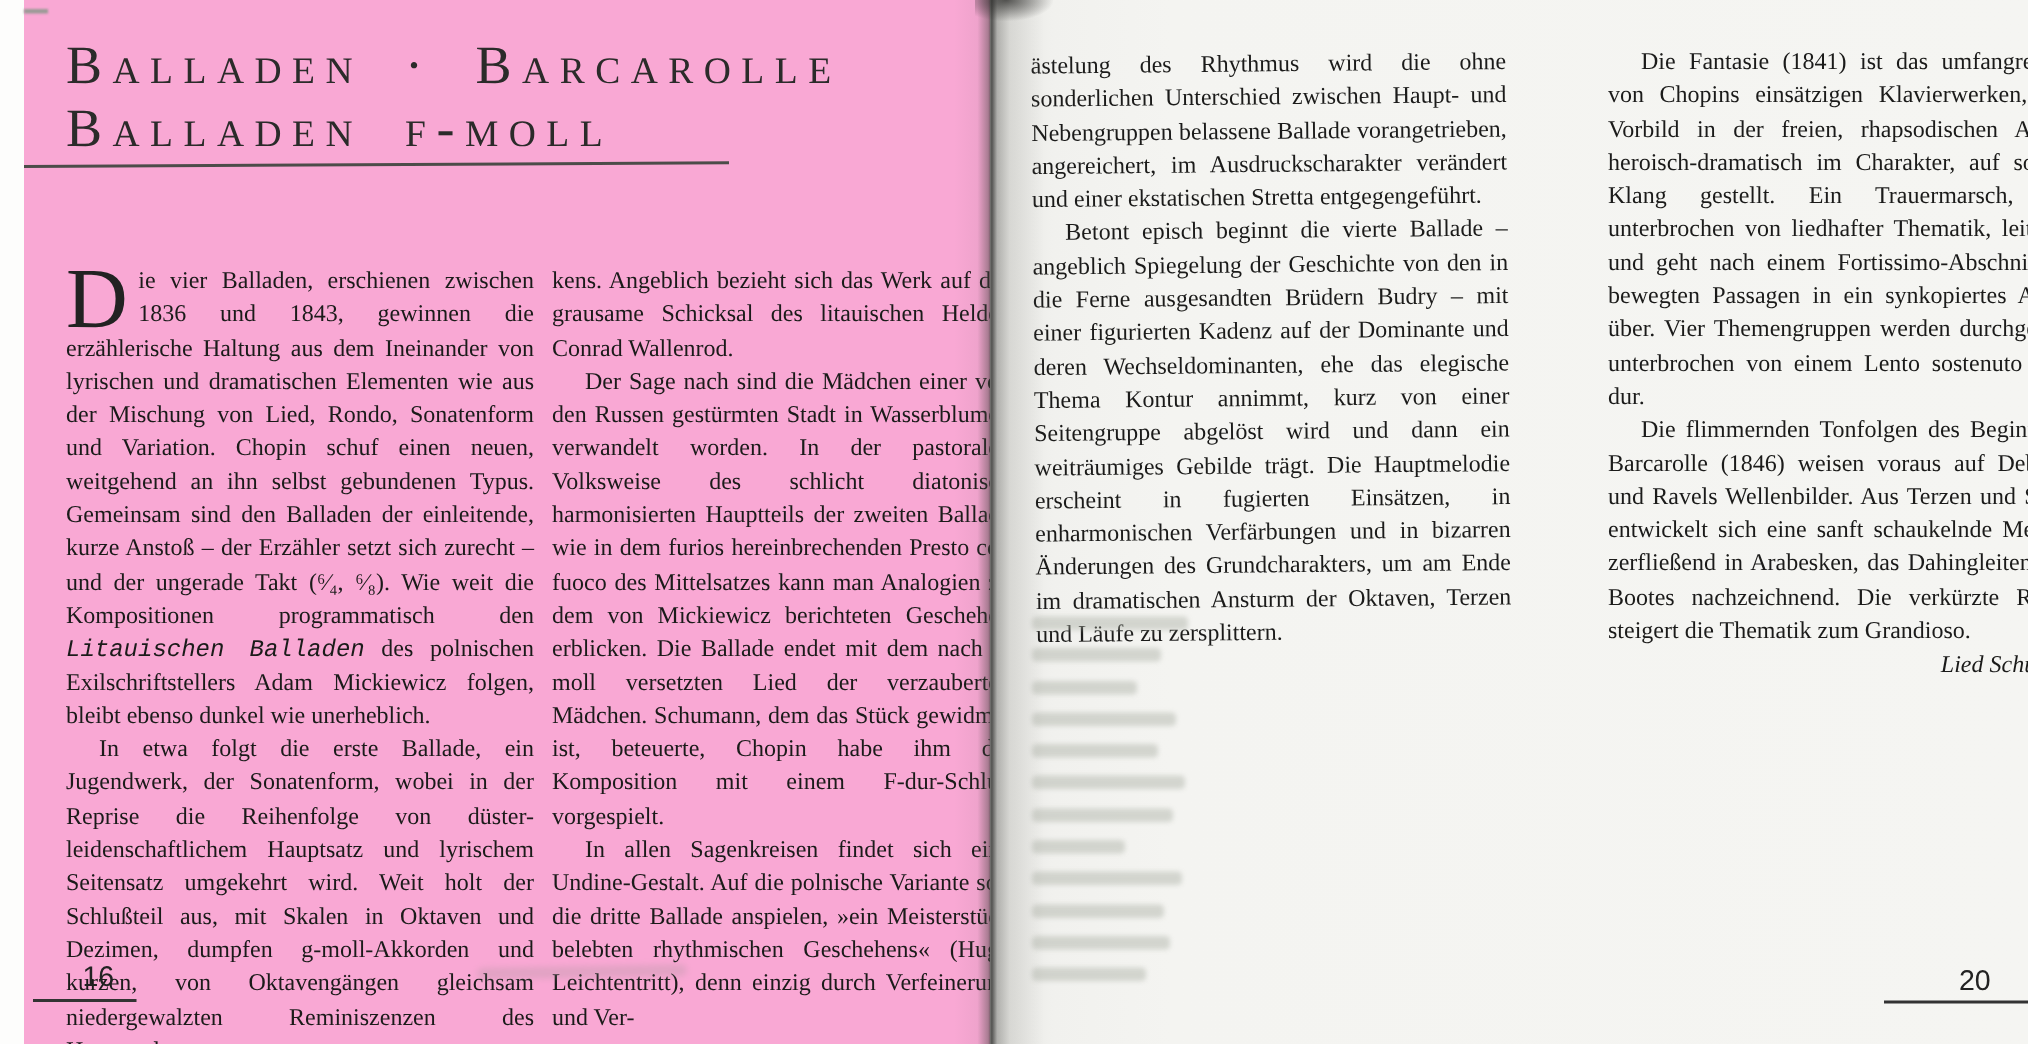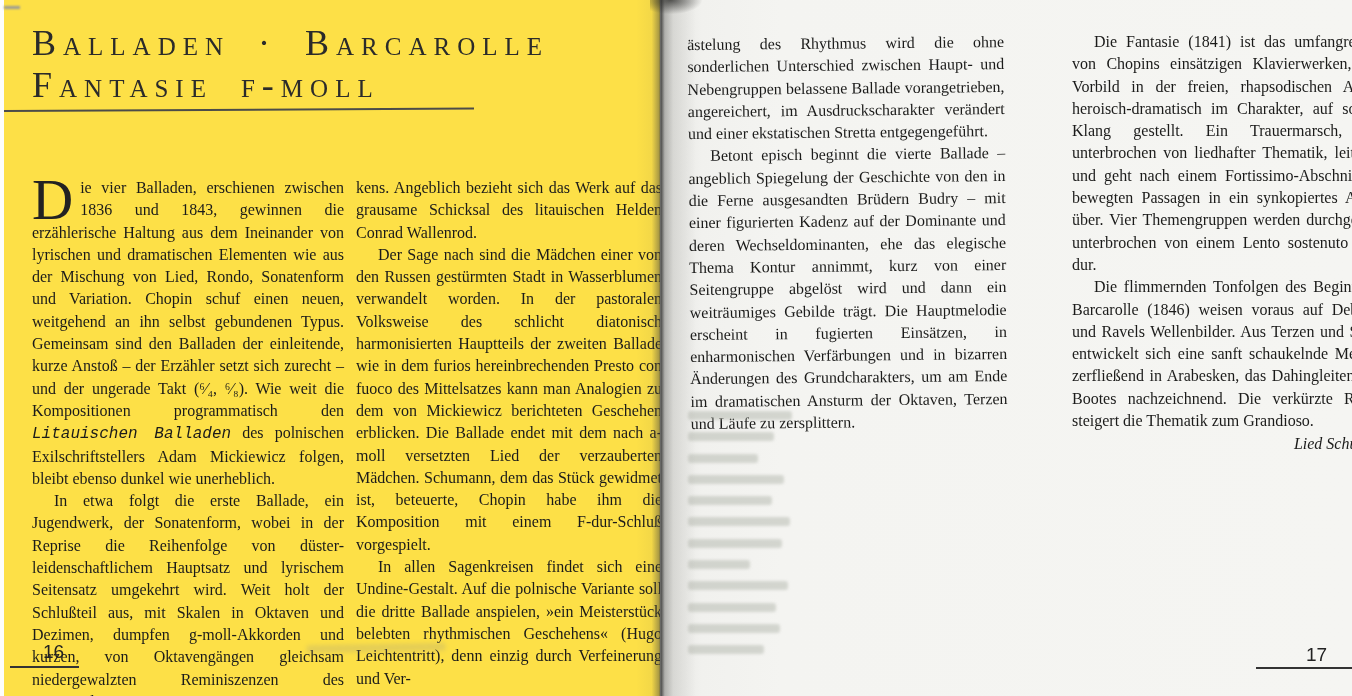--- a/index.html
+++ b/index.html
@@ -7,22 +7,22 @@
   body {
     font-family: "Liberation Serif", "DejaVu Serif", serif;
     background: #fdfdfc;
     color: #1c1c1c;
     position: relative;
   }
   .spread { position: absolute; inset: 0; }
 
   
   .page-left {
-    position: absolute; left: 4px; top: 0; width: 660px; height: 696px;
-    background: #fde047;
+    position: absolute; left: 16px; top: 0; width: 660px; height: 696px;
+    background: #f9a8d4;
   }
   .page-right {
     position: absolute; left: 660px; top: 0; width: 692px; height: 696px;
     background: linear-gradient(to right, #e3e3e0 0px, #f1f1ee 42px, #f4f4f1 120px, #f5f5f2 100%);
   }
   .gutter {
     position: absolute; left: 636px; top: 0; width: 60px; height: 696px;
     background: linear-gradient(to right,
       rgba(0,0,0,0) 0%,
       rgba(80,80,75,0.06) 26%,
@@ -122,21 +122,21 @@
 </head>
 <body>
 
 <div class="spread">
 
   <div class="page-left">
     <div class="corner-mark"></div>
 
     <div class="title-block">
       <div class="title-line">Balladen · Barcarolle</div>
-      <div class="title-line">Fantasie f-moll</div>
+      <div class="title-line">Balladen f-moll</div>
     </div>
     <div class="title-rule"></div>
 
     <div class="col col-1">
       <p class="para"><span class="dropcap">D</span><span><span>ie vier Balladen, erschienen zwischen 1836 und 1843, gewinnen die erzählerische Haltung aus dem Ineinander von lyrischen und dramatischen Elementen wie aus der Mischung von Lied, Rondo, Sonatenform und Variation. Chopin schuf einen neuen, weitgehend an ihn selbst gebundenen Typus. Gemeinsam sind den Balladen der einleitende, kurze Anstoß – der Erzähler setzt sich zurecht – und der ungerade Takt (⁶⁄₄, ⁶⁄₈). Wie weit die Kompositionen programmatisch den </span><em>Litauischen Balladen</em><span> des polnischen Exilschriftstellers Adam Mickiewicz folgen, bleibt ebenso dunkel wie unerheblich.</span></span></p>
       <p class="para indent"><span>In etwa folgt die erste Ballade, ein Jugendwerk, der Sonatenform, wobei in der Reprise die Reihenfolge von düster-leidenschaftlichem Hauptsatz und lyrischem Seitensatz umgekehrt wird. Weit holt der Schlußteil aus, mit Skalen in Oktaven und Dezimen, dumpfen g-moll-Akkorden und kurzen, von Oktavengängen gleichsam niedergewalzten Reminiszenzen des Hauptgedan-</span></p>
     </div>
 
     <div class="col col-2">
       <p class="para"><span>kens. Angeblich bezieht sich das Werk auf das grausame Schicksal des litauischen Helden Conrad Wallenrod.</span></p>
@@ -170,17 +170,17 @@
     <div class="ghost-line"></div>
     <div class="ghost-line"></div>
     <div class="ghost-line"></div>
     <div class="ghost-line"></div>
     <div class="ghost-line"></div>
     <div class="ghost-line"></div>
     <div class="ghost-line"></div>
     <div class="ghost-line"></div>
   </div>
 
-  <div class="pageno pageno-17">17</div>
+  <div class="pageno pageno-17">20</div>
   <div class="pageno-rule rule-17"></div>
 
   <div class="gutter"></div>
 </div>
 
 </body></html>

